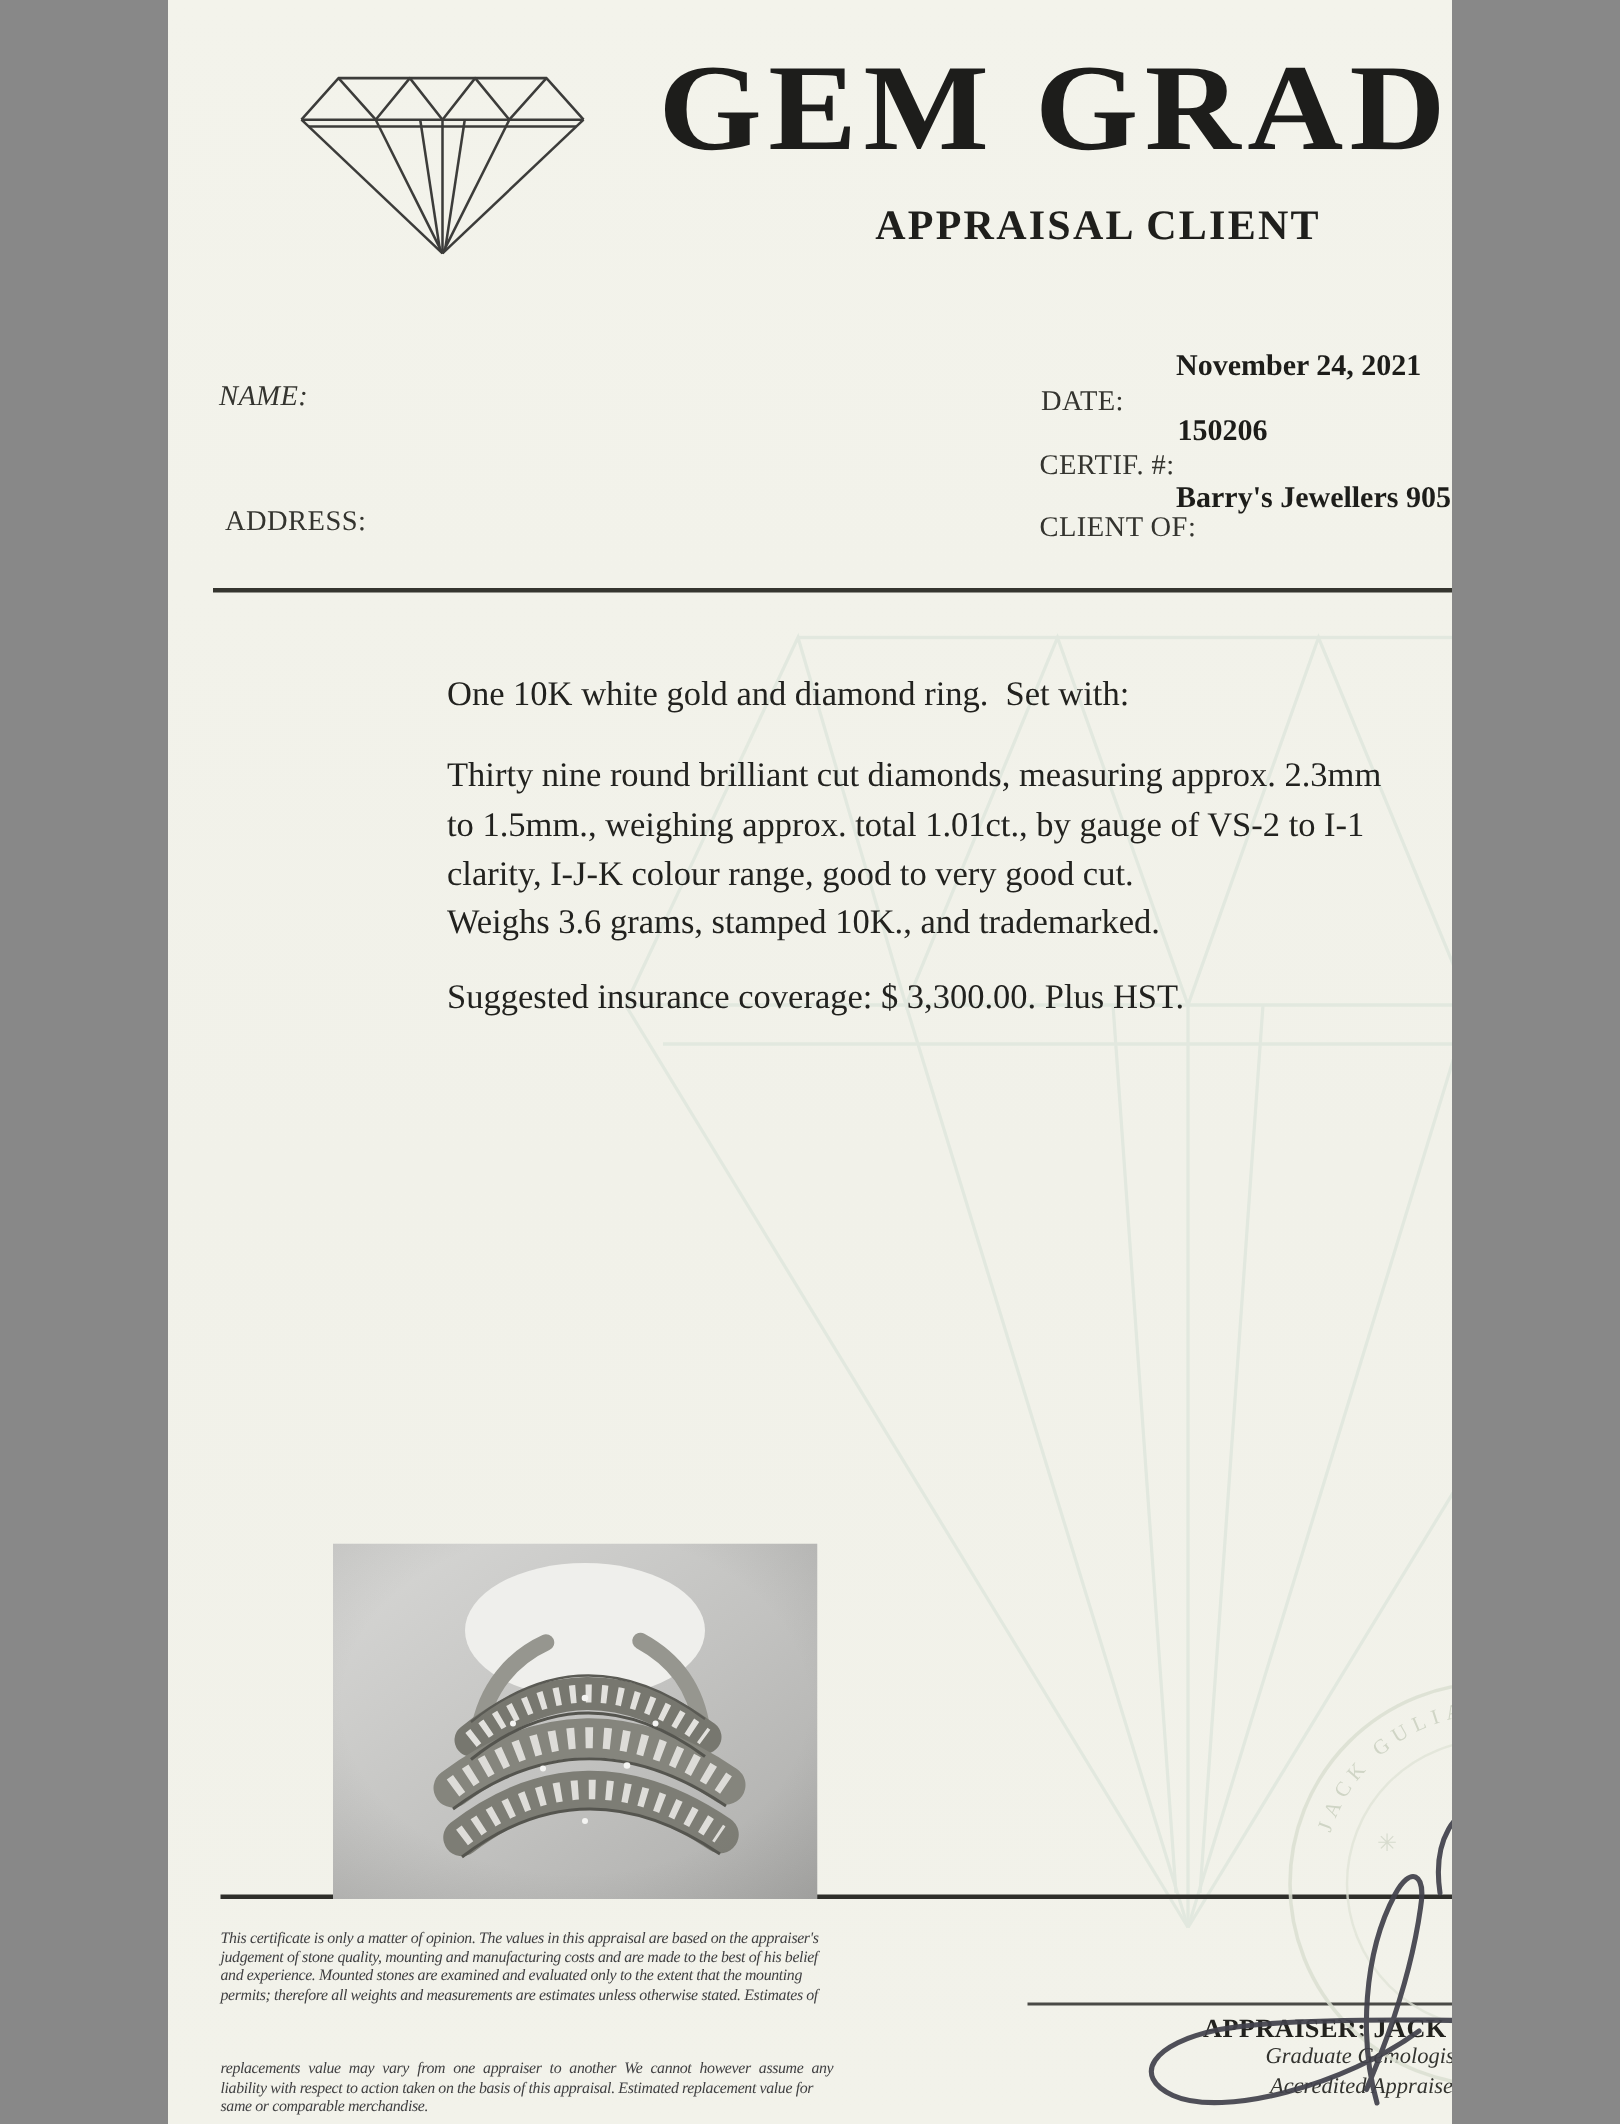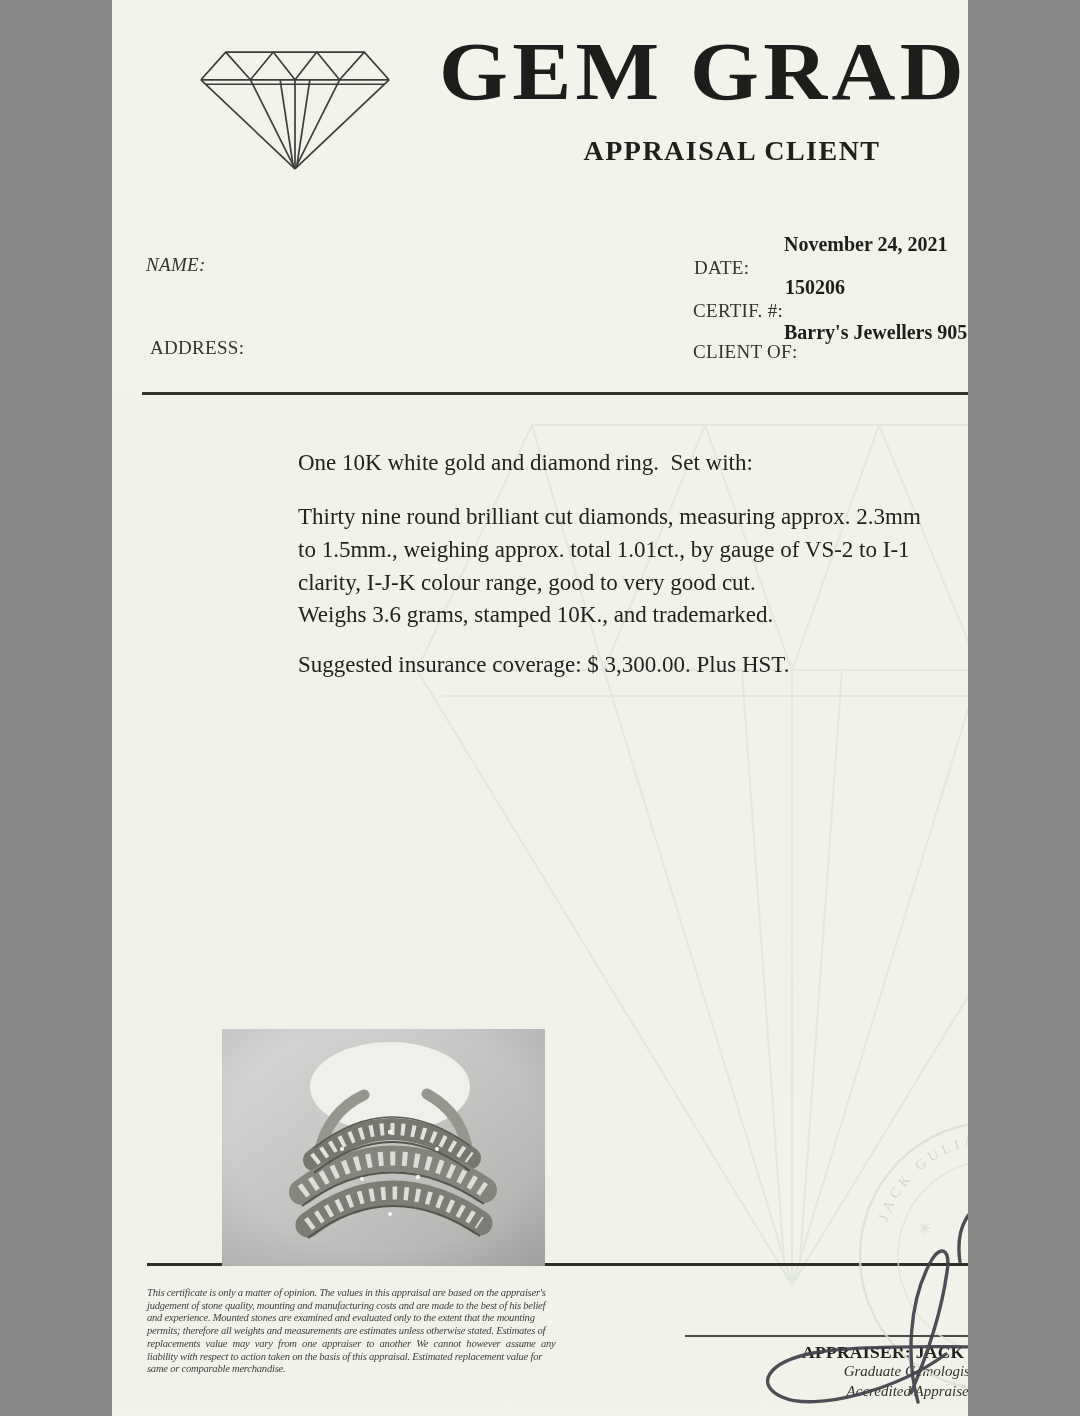--- a/index.html
+++ b/index.html
@@ -136,21 +136,21 @@
     <rect width="323" height="237" fill="url(#vig)"></rect>
   </svg>
 
   <div class="rule" style="left:35px;top:1263px;width:1021px;height:3px;background:#2e2e2a;z-index:1;"></div>
 
   <div style="position:absolute;left:35px;top:1287px;z-index:2;">
     <div class="fineprint">This certificate is only a matter of opinion. The values in this appraisal are based on the appraiser's</div>
     <div class="fineprint">judgement of stone quality, mounting and manufacturing costs and are made to the best of his belief</div>
     <div class="fineprint">and experience. Mounted stones are examined and evaluated only to the extent that the mounting</div>
     <div class="fineprint">permits; therefore all weights and measurements are estimates unless otherwise stated. Estimates of</div>
-    <div class="fineprint" style="word-spacing:3px;">replacements value may vary from one appraiser to another We cannot however assume any</div>
+    <div class="fineprint" style="word-spacing:3px;margin-top:36px;">replacements value may vary from one appraiser to another We cannot however assume any</div>
     <div class="fineprint">liability with respect to action taken on the basis of this appraisal. Estimated replacement value for</div>
     <div class="fineprint">same or comparable merchandise.</div>
   </div>
 
   <div class="rule" style="left:573px;top:1335px;width:483px;height:2px;background:#4a4a46;z-index:1;"></div>
 
   <div id="apprname">APPRAISER: JACK H. GULIAN, G.G.</div>
   <div class="cred" style="top:1363px;">Graduate Gemologist - GIA.</div>
   <div class="cred" style="top:1383px;">Accredited Appraiser - CJI.</div>
 

